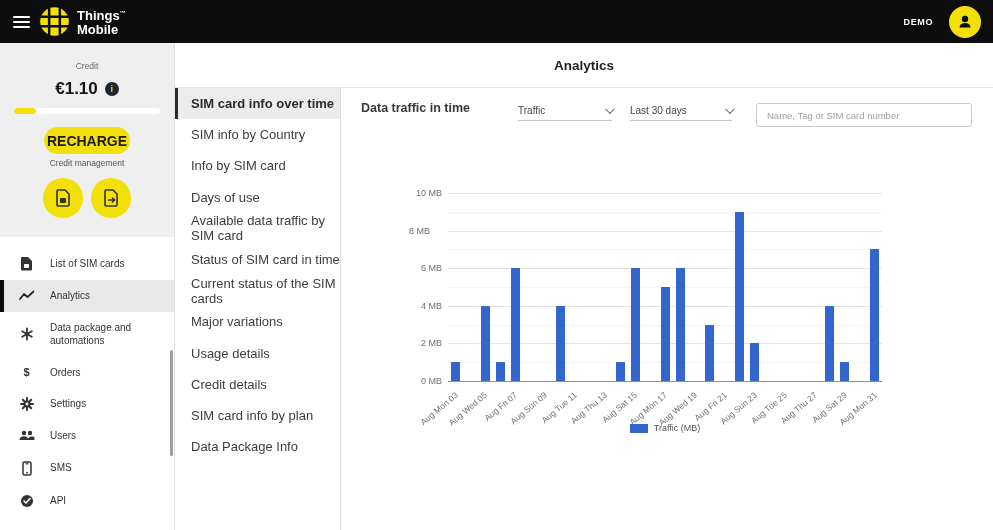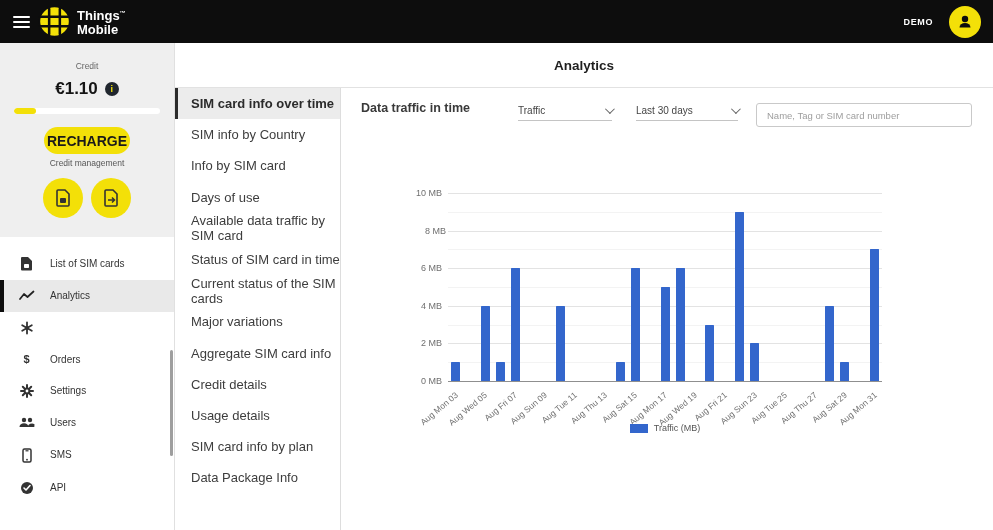--- a/index.html
+++ b/index.html
@@ -49,21 +49,21 @@
   .submenu-item { position:relative; height:31.2px; display:flex; align-items:center; padding-left:16px; font-size:13px; color:#3d3d3d; cursor:pointer; }
   .submenu-item.selected { background:#ececec; font-weight:bold; color:#2b2b2b; }
   .submenu-item.selected::before { content:""; position:absolute; left:0; top:0; bottom:0; width:3px; background:#2b2b2b; }
 
   
   .main { position:absolute; left:342px; top:88px; right:0; bottom:0; background:#fff; }
   .section-title { position:absolute; left:19px; top:13px; font-size:12.5px; font-weight:bold; color:#3a3a3a; }
   .select-ctl { position:absolute; top:12px; height:21px; border-bottom:1px solid #c4c4c4; display:flex; align-items:center; cursor:pointer; }
   .select-ctl .val { font-size:10px; color:#444; }
   .select-metric { left:176px; width:94px; }
-  .select-range { left:294px; width:102px; }
+  .select-range { left:288px; width:102px; }
   .chev { margin-left:auto; width:7px; height:7px; border-right:1.5px solid #666; border-bottom:1.5px solid #666; transform:rotate(45deg) translateY(-2px); }
   .search-box { position:absolute; right:21px; top:15px; width:216px; height:24px; border:1px solid #c9c9c9; border-radius:3px; background:#fff; }
   .search-box input { width:100%; height:100%; border:none; outline:none; background:transparent; padding:0 10px; font-family:"Liberation Sans",sans-serif; font-size:9.5px; color:#333; }
   .search-box input::placeholder { color:#9e9e9e; }
 
   
   .chart { position:absolute; left:0; top:0; right:0; bottom:0; pointer-events:none; }
   .gridline { position:absolute; height:1px; }
   .gridline.major { background:#e3e3e3; }
   .gridline.minor { background:#f3f3f3; }
@@ -160,20 +160,21 @@
         <span class="nav-icon">
           <svg width="14" height="14" viewBox="0 0 14 14">
               <g stroke="#333" stroke-width="1.8" stroke-linecap="round">
                 <line x1="7" y1="1.5" x2="7" y2="12.5"></line>
                 <line x1="2.2" y1="4.2" x2="11.8" y2="9.8"></line>
                 <line x1="11.8" y1="4.2" x2="2.2" y2="9.8"></line>
               </g>
               <circle cx="7" cy="7" r="2" fill="#333"></circle>
             </svg>
         </span>
+        <span class="nav-label">Data package and automations</span>
       </div>
       <div class="nav-item">
         <span class="nav-icon">$</span>
         <span class="nav-label">Orders</span>
       </div>
       <div class="nav-item">
         <span class="nav-icon">
           <svg width="14" height="14" viewBox="0 0 14 14">
               <g stroke="#333" stroke-width="2" stroke-linecap="round">
                 <line x1="7" y1="1" x2="7" y2="13"></line>
@@ -227,23 +228,22 @@
 
   <div class="submenu">
       <div class="submenu-item selected">SIM card info over time</div>
       <div class="submenu-item">SIM info by Country</div>
       <div class="submenu-item">Info by SIM card</div>
       <div class="submenu-item">Days of use</div>
       <div class="submenu-item">Available data traffic by SIM card</div>
       <div class="submenu-item">Status of SIM card in time</div>
       <div class="submenu-item">Current status of the SIM cards</div>
       <div class="submenu-item">Major variations</div>
-      <div class="submenu-item">Aggregate SIM card info</div>
+      <div class="submenu-item">Usage details</div>
       <div class="submenu-item">Credit details</div>
-      <div class="submenu-item">Usage details</div>
       <div class="submenu-item">SIM card info by plan</div>
       <div class="submenu-item">Data Package Info</div>
     </div>
 
   <div class="main">
     <div class="section-title">Data traffic in time</div>
 
     <div class="select-ctl select-metric">
       <span class="val">Traffic</span>
       <span class="chev"></span>
@@ -267,21 +267,21 @@
         <div class="gridline major" style="left: 106px; width: 434px; top: 180.2px;"></div>
         <div class="gridline minor" style="left: 106px; width: 434px; top: 161.4px;"></div>
         <div class="gridline major" style="left: 106px; width: 434px; top: 142.6px;"></div>
         <div class="gridline minor" style="left: 106px; width: 434px; top: 123.8px;"></div>
         <div class="gridline major" style="left: 106px; width: 434px; top: 105px;"></div>
         <div class="axisline" style="left: 106px; width: 434px; top: 293px;"></div>
         <div class="ylabel" style="left: 52px; top: 288px;">0 MB</div>
         <div class="ylabel" style="left: 52px; top: 250.4px;">2 MB</div>
         <div class="ylabel" style="left: 52px; top: 212.8px;">4 MB</div>
         <div class="ylabel" style="left: 52px; top: 175.2px;">6 MB</div>
-        <div class="ylabel" style="left: 56px; top: 137.6px; text-align: right;">8 MB</div>
+        <div class="ylabel" style="left: 40px; top: 137.6px; text-align: right;">8 MB</div>
         <div class="ylabel" style="left: 52px; top: 100px;">10 MB</div>
         <div class="bar" title="Aug 03: 1 MB" style="left: 109px; top: 274.2px; width: 9px; height: 18.8px; background: rgb(51, 102, 204);"></div>
         <div class="bar" title="Aug 05: 4 MB" style="left: 138.9px; top: 217.8px; width: 9px; height: 75.2px; background: rgb(51, 102, 204);"></div>
         <div class="bar" title="Aug 06: 1 MB" style="left: 153.9px; top: 274.2px; width: 9px; height: 18.8px; background: rgb(51, 102, 204);"></div>
         <div class="bar" title="Aug 07: 6 MB" style="left: 168.8px; top: 180.2px; width: 9px; height: 112.8px; background: rgb(51, 102, 204);"></div>
         <div class="bar" title="Aug 10: 4 MB" style="left: 213.7px; top: 217.8px; width: 9px; height: 75.2px; background: rgb(51, 102, 204);"></div>
         <div class="bar" title="Aug 14: 1 MB" style="left: 273.6px; top: 274.2px; width: 9px; height: 18.8px; background: rgb(51, 102, 204);"></div>
         <div class="bar" title="Aug 15: 6 MB" style="left: 288.6px; top: 180.2px; width: 9px; height: 112.8px; background: rgb(51, 102, 204);"></div>
         <div class="bar" title="Aug 17: 5 MB" style="left: 318.5px; top: 199px; width: 9px; height: 94px; background: rgb(51, 102, 204);"></div>
         <div class="bar" title="Aug 18: 6 MB" style="left: 333.5px; top: 180.2px; width: 9px; height: 112.8px; background: rgb(51, 102, 204);"></div>

